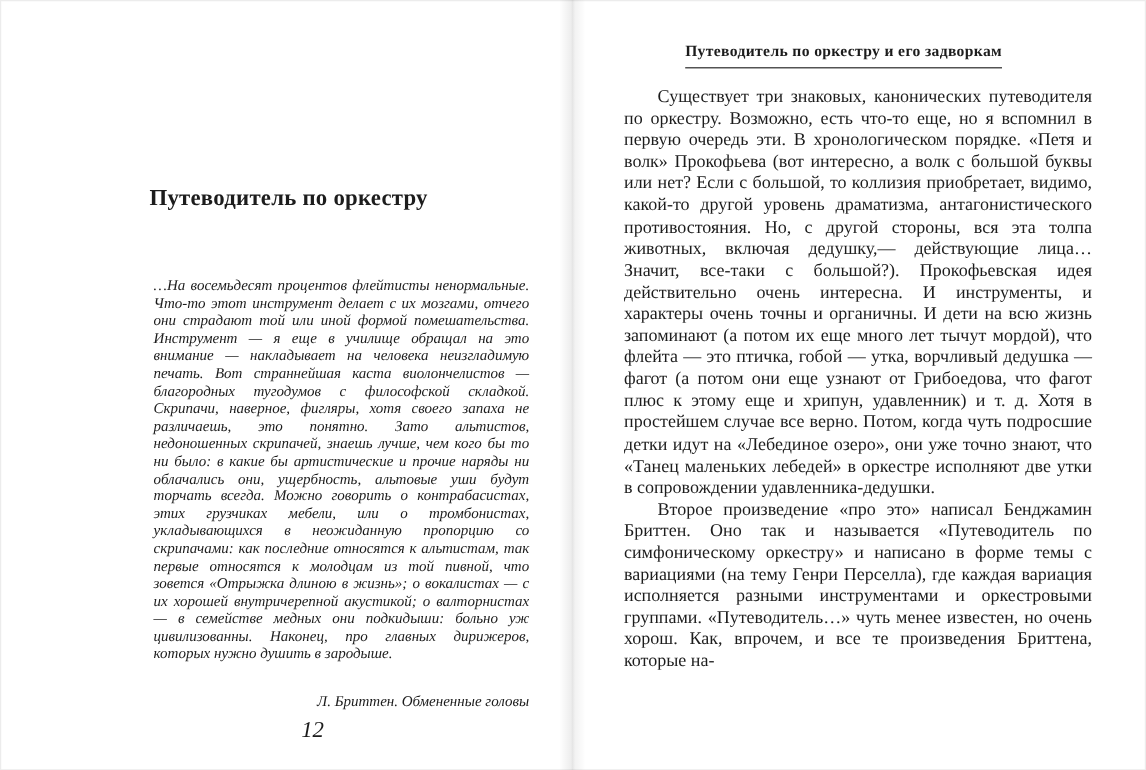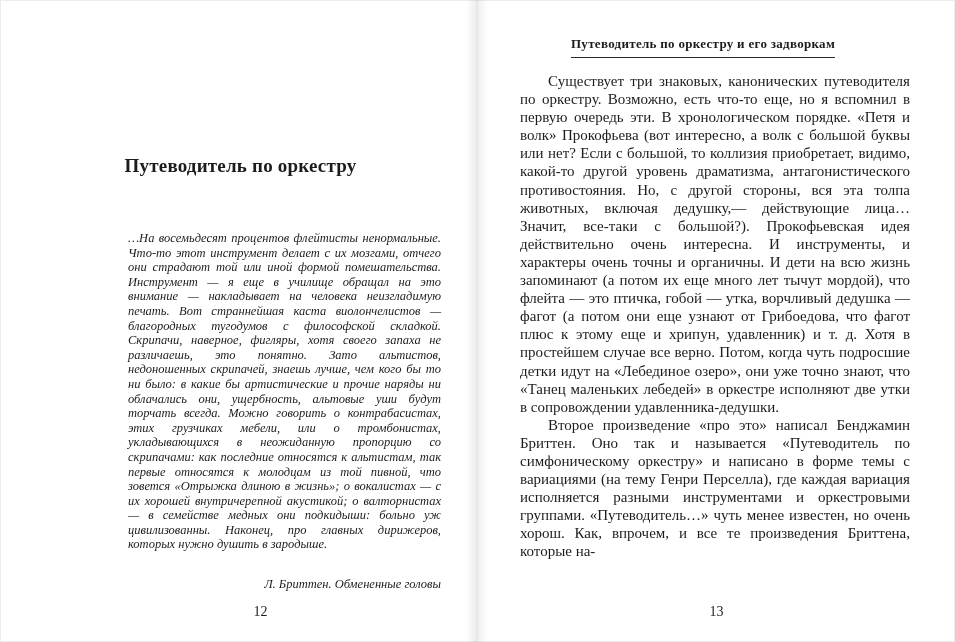--- a/index.html
+++ b/index.html
@@ -42,21 +42,21 @@
     text-align: justify;
   }
   .attribution {
     position: absolute; left: 128px; top: 577px; width: 313px;
     font-style: italic;
     font-size: 12.5px; line-height: 15px;
     text-align: right;
   }
   .pagenum {
     position: absolute; bottom: 22px; left: 0; width: 100%;
-    text-align: center; font-size: 14px;
+    text-align: center; font-size: 19px; font-style: italic;
   }
 
   
   .running-head-wrap {
     position: absolute; left: 30px; top: 34px; width: 390px;
     text-align: center;
   }
   .running-head {
     display: inline-block;
     font-weight: bold;
@@ -90,16 +90,15 @@
   <div class="gutter"></div>
 
   <div class="page page-right">
     <div class="running-head-wrap">
       <span class="running-head">Путеводитель по оркестру и его задворкам</span>
     </div>
     <div class="body-text">
       <p>Существует три знаковых, канонических путеводителя по оркестру. Возможно, есть что-то еще, но я вспомнил в первую очередь эти. В хронологическом порядке. «Петя и волк» Прокофьева (вот интересно, а волк с большой буквы или нет? Если с большой, то коллизия приобретает, видимо, какой-то другой уровень драматизма, антагонистического противостояния. Но, с другой стороны, вся эта толпа животных, включая дедушку,— действующие лица… Значит, все-таки с большой?). Прокофьевская идея действительно очень интересна. И инструменты, и характеры очень точны и органичны. И дети на всю жизнь запоминают (а потом их еще много лет тычут мордой), что флейта — это птичка, гобой — утка, ворчливый дедушка — фагот (а потом они еще узнают от Грибоедова, что фагот плюс к этому еще и хрипун, удавленник) и т. д. Хотя в простейшем случае все верно. Потом, когда чуть подросшие детки идут на «Лебединое озеро», они уже точно знают, что «Танец маленьких лебедей» в оркестре исполняют две утки в сопровождении удавленника-дедушки.</p>
       <p>Второе произведение «про это» написал Бенджамин Бриттен. Оно так и называется «Путеводитель по симфоническому оркестру» и написано в форме темы с вариациями (на тему Генри Перселла), где каждая вариация исполняется разными инструментами и оркестровыми группами. «Путеводитель…» чуть менее известен, но очень хорош. Как, впрочем, и все те произведения Бриттена, которые на-</p>
     </div>
-    <div class="pagenum">13</div>
   </div>
 
 </div>
 
 </body></html>

